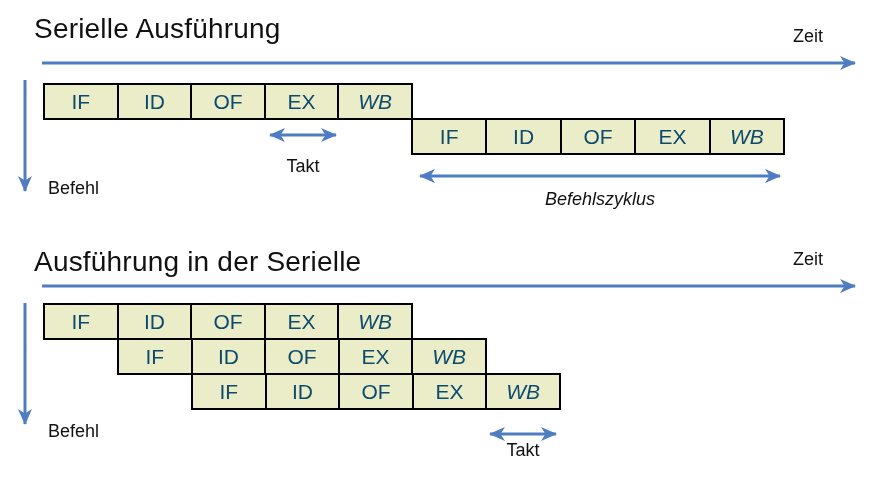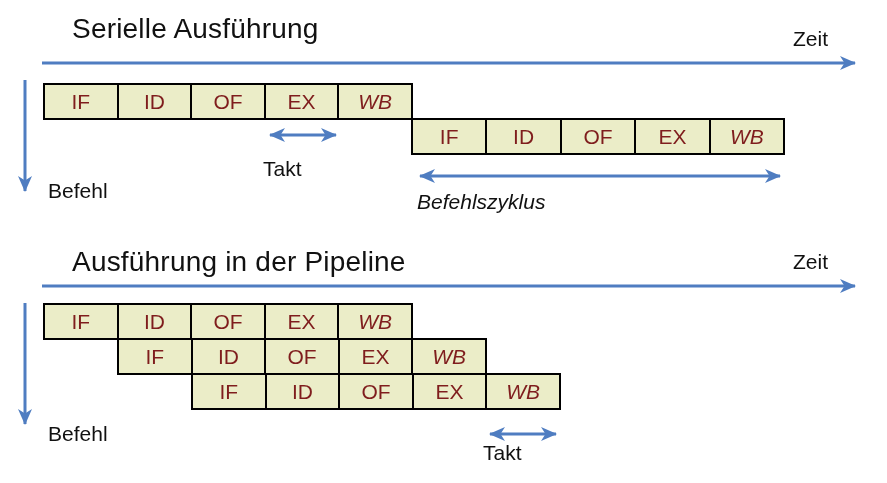--- a/index.html
+++ b/index.html
@@ -23,45 +23,44 @@
   }
   .arrow-layer line{stroke:var(--arrow);stroke-width:3;}
   .arrow-layer marker path{fill:var(--arrow);}
   .title{
     position:absolute;
     font-size:28px;
     line-height:1.15;
     letter-spacing:0.2px;
     color:var(--ink);
     white-space:nowrap;
-    margin-left:38px;
   }
   .lbl{
     position:absolute;
-    font-size:21px;
+    font-size:18px;
     line-height:1.1;
     color:var(--ink);
     white-space:nowrap;
   }
-  .lbl.centered{text-align:left;}
+  .lbl.centered{text-align:center;}
   .srow{
     position:absolute;
     display:flex;
     box-sizing:border-box;
     width:370px;height:37px;
     background:var(--box-fill);
     border:2px solid var(--box-border);
   }
   .srow .cell{
     flex:1 1 0;
     display:flex;align-items:center;justify-content:center;
     box-sizing:border-box;
     border-right:2px solid var(--box-border);
     font-size:21px;
-    color:#7f1d1d;
+    color:#0c4a6e;
   }
   .srow .cell:last-child{border-right:none;font-style:italic;}
 </style>
 </head>
 <body>
 
 <div class="canvas">
 
   <svg class="arrow-layer">
     <defs>
@@ -105,21 +104,21 @@
     </div>
 
     <div class="lbl centered" style="left:263px;top:157px;width:80px;">Takt</div>
 
     <div class="lbl" style="left:48px;top:179px;">Befehl</div>
 
     <div class="lbl centered" style="left:417px;top:190px;width:366px;font-style:italic;">Befehlszyklus</div>
   </div>
 
   <div>
-    <div class="title" style="left:34px;top:246px;">Ausführung in der Pipeline</div>
+    <div class="title" style="left:34px;top:246px;">Ausführung in der Serielle</div>
 
     <div class="lbl" style="left:793px;top:250px;">Zeit</div>
 
     <div class="srow" style="left:43px;top:303px;">
       <div class="cell">IF</div>
       <div class="cell">ID</div>
       <div class="cell">OF</div>
       <div class="cell">EX</div>
       <div class="cell">WB</div>
     </div>

